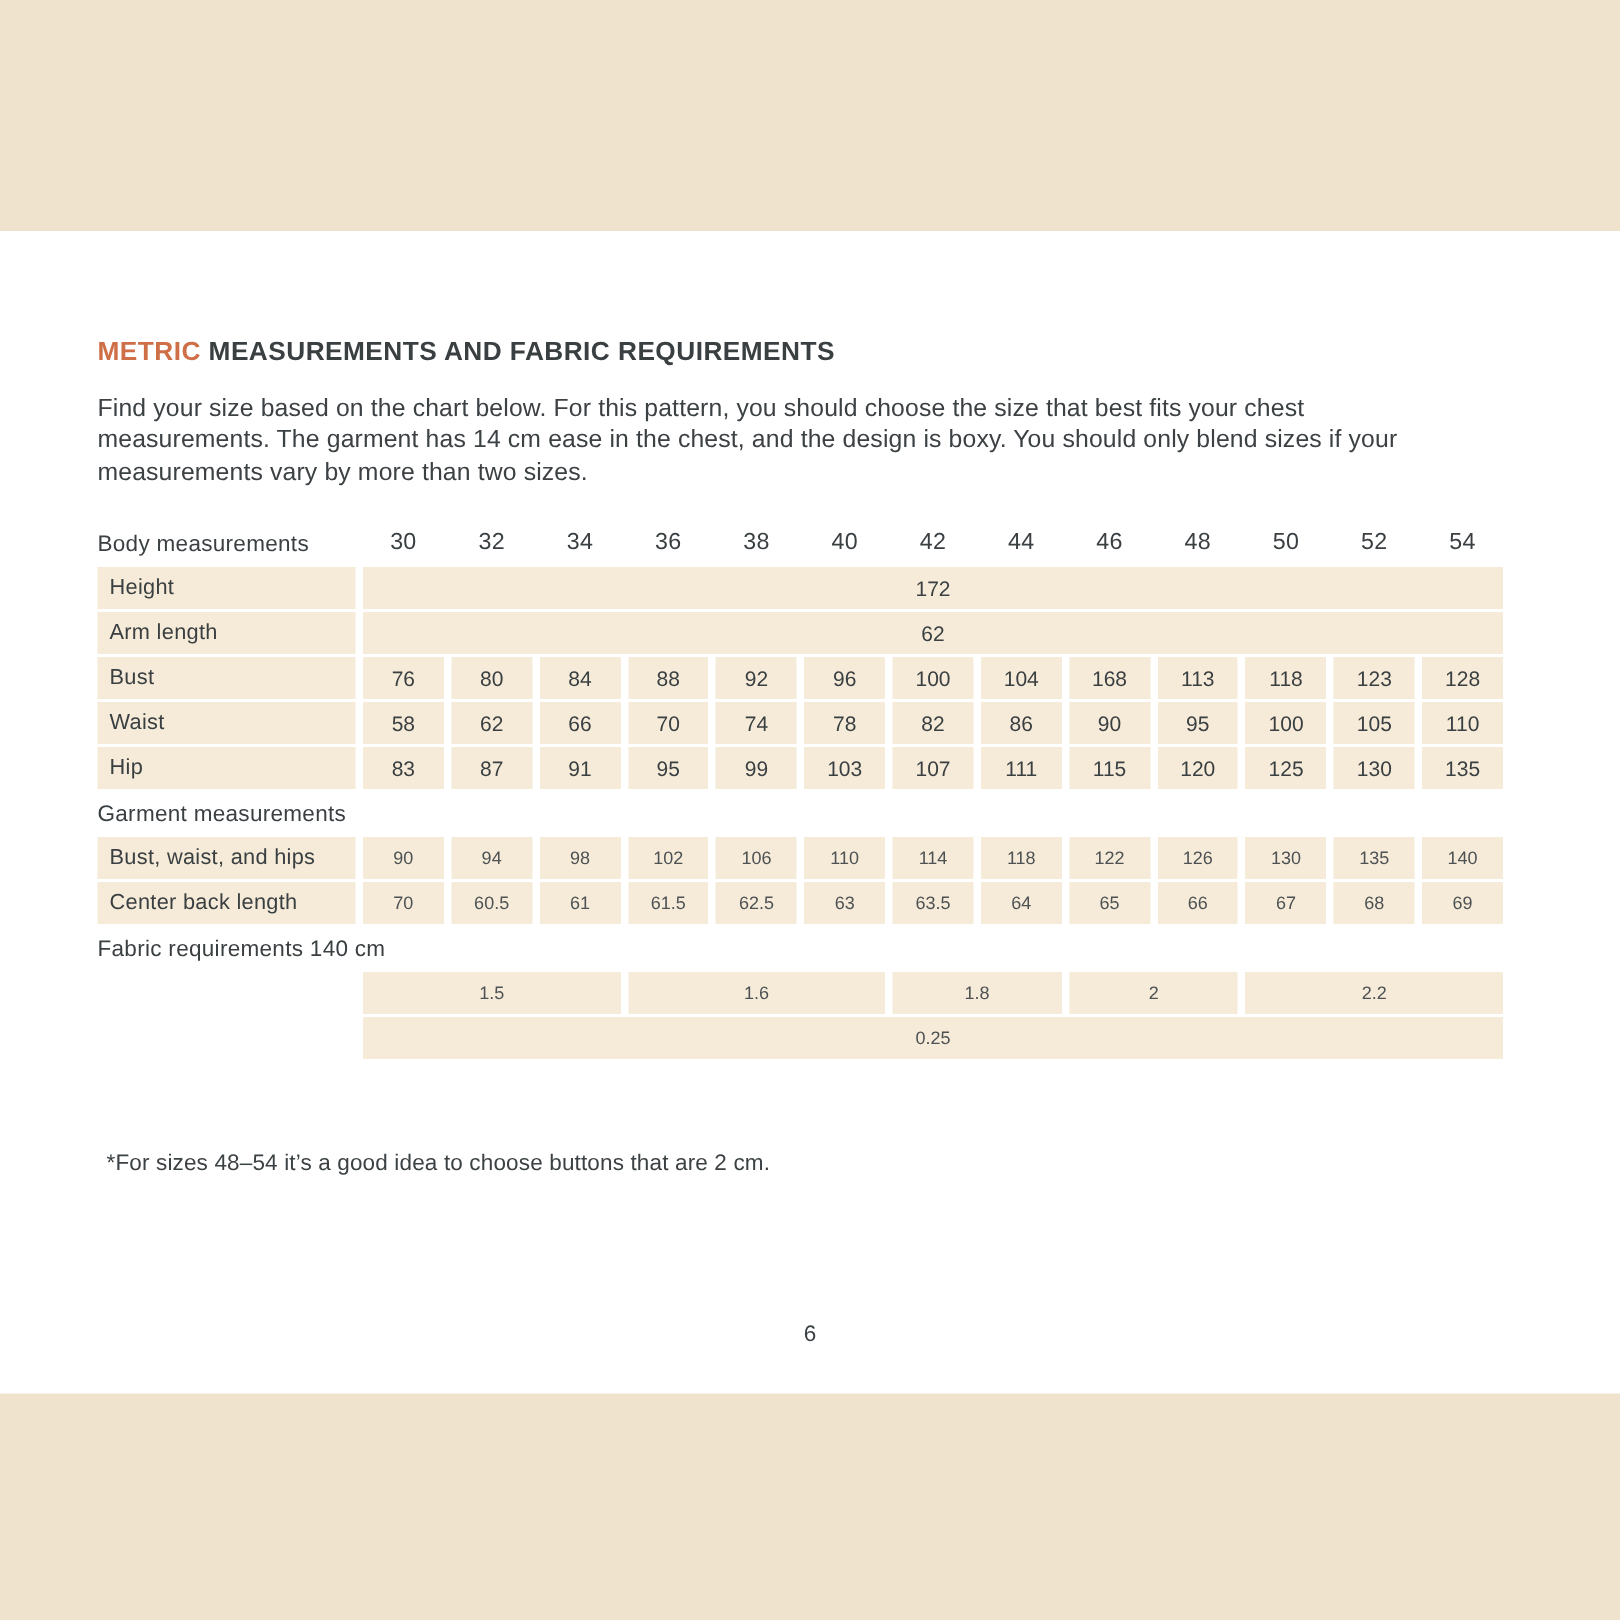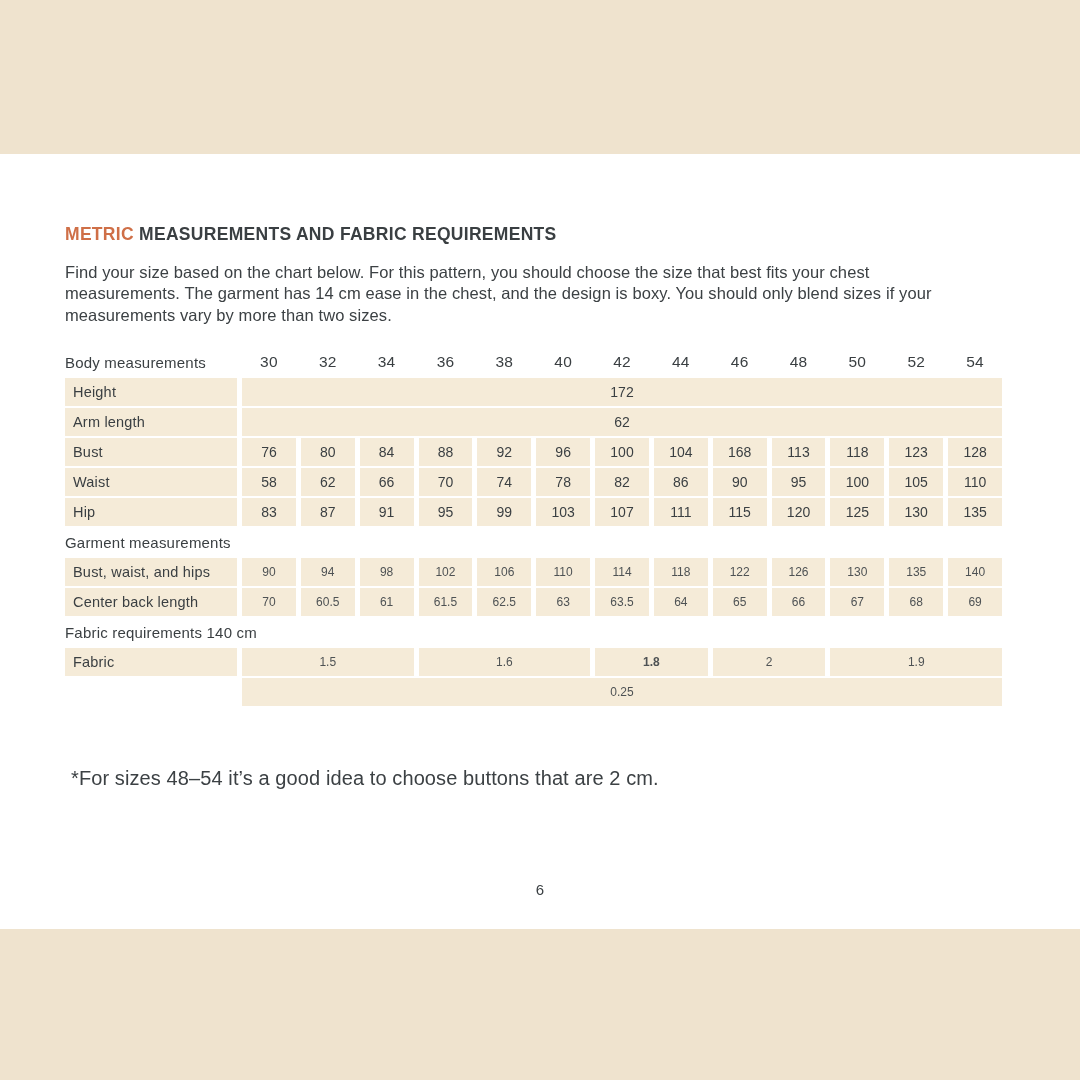--- a/index.html
+++ b/index.html
@@ -48,21 +48,21 @@
   .hdr-lbl{font-size:15px;letter-spacing:.2px;}
   .size-h{justify-content:center;font-size:15.5px;letter-spacing:.2px;}
   .lbl{background:var(--cell);padding-left:8px;font-size:14.5px;letter-spacing:.2px;white-space:nowrap;}
   .cell{background:var(--cell);justify-content:center;font-size:14px;}
   .cell.small{font-size:12px;color:var(--smalltext);}
   .cell.full{grid-column:2 / -1;}
   .section-lbl{grid-column:1 / -1;font-size:15px;letter-spacing:.2px;background:transparent;}
 
   .footnote{
     position:absolute;top:767px;left:71px;
-    font-size:20px;letter-spacing:.1px;color:#3c4144;
+    font-size:15px;letter-spacing:.1px;color:#3c4144;
   }
   .page-number{
     position:absolute;top:881px;left:0;width:1080px;
     text-align:center;font-size:15px;color:var(--text);
   }
 </style>
 </head>
 <body>
 
 <div class="band band-top"></div>
@@ -177,26 +177,25 @@
       <div class="cell small">65</div>
       <div class="cell small">66</div>
       <div class="cell small">67</div>
       <div class="cell small">68</div>
       <div class="cell small">69</div>
     </div>
     <div class="trow">
       <div class="section-lbl">Fabric requirements 140 cm</div>
     </div>
     <div class="trow">
-      <div class="lbl">Fabric</div>
       <div class="cell small" style="grid-column: 2 / span 3; text-align: center;">1.5</div>
       <div class="cell small" style="grid-column: 5 / span 3; text-align: right;">1.6</div>
-      <div class="cell small" style="grid-column: 8 / span 2; font-weight: bold;">1.8</div>
+      <div class="cell small" style="grid-column: 8 / span 2;">1.8</div>
       <div class="cell small" style="grid-column: 10 / span 2;">2</div>
-      <div class="cell small" style="grid-column: 12 / span 3;">1.9</div>
+      <div class="cell small" style="grid-column: 12 / span 3;">2.2</div>
     </div>
     <div class="trow">
       <div class="cell full small">0.25</div>
     </div>
   </div>
 
 <p class="footnote">*For sizes 48–54 it’s a good idea to choose buttons that are 2 cm.</p>
 
 <div class="page-number">6</div>
 

